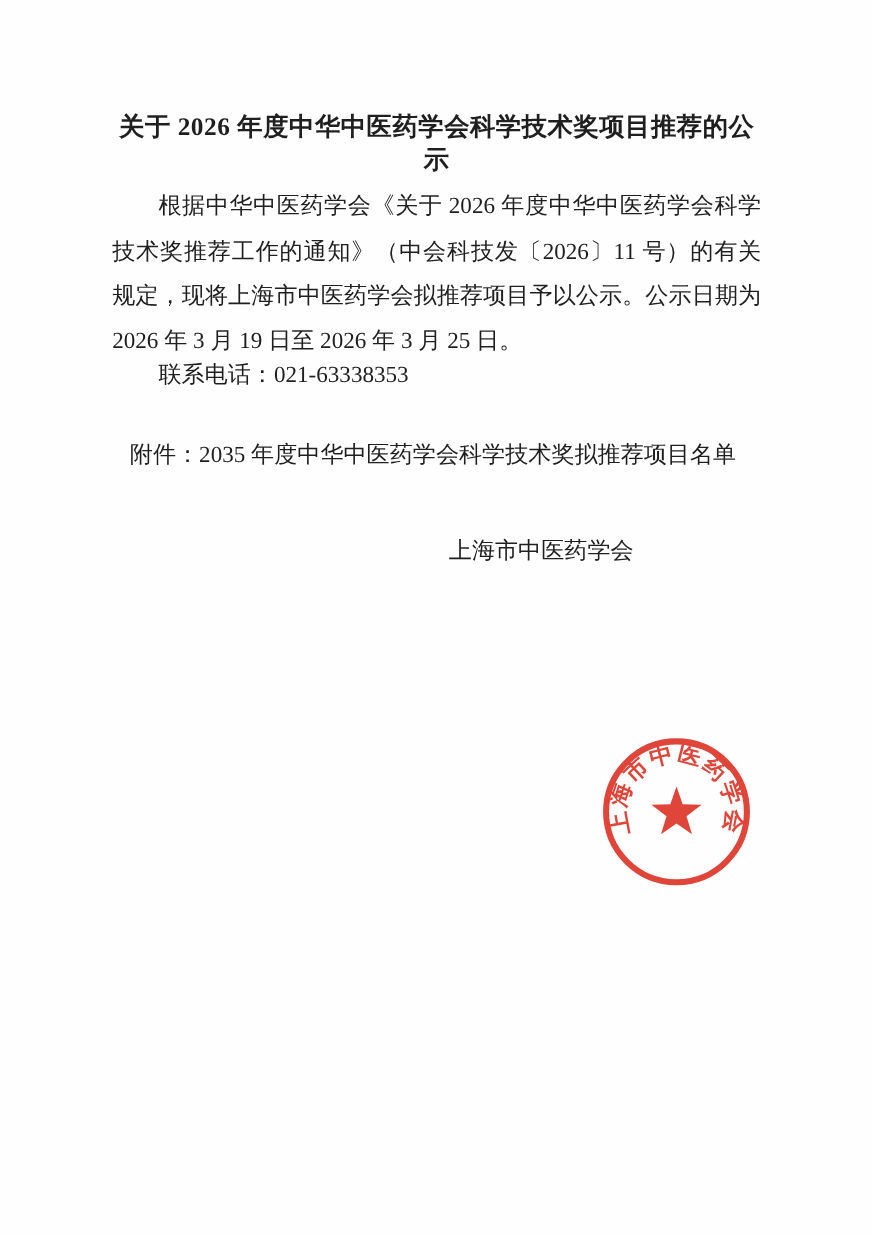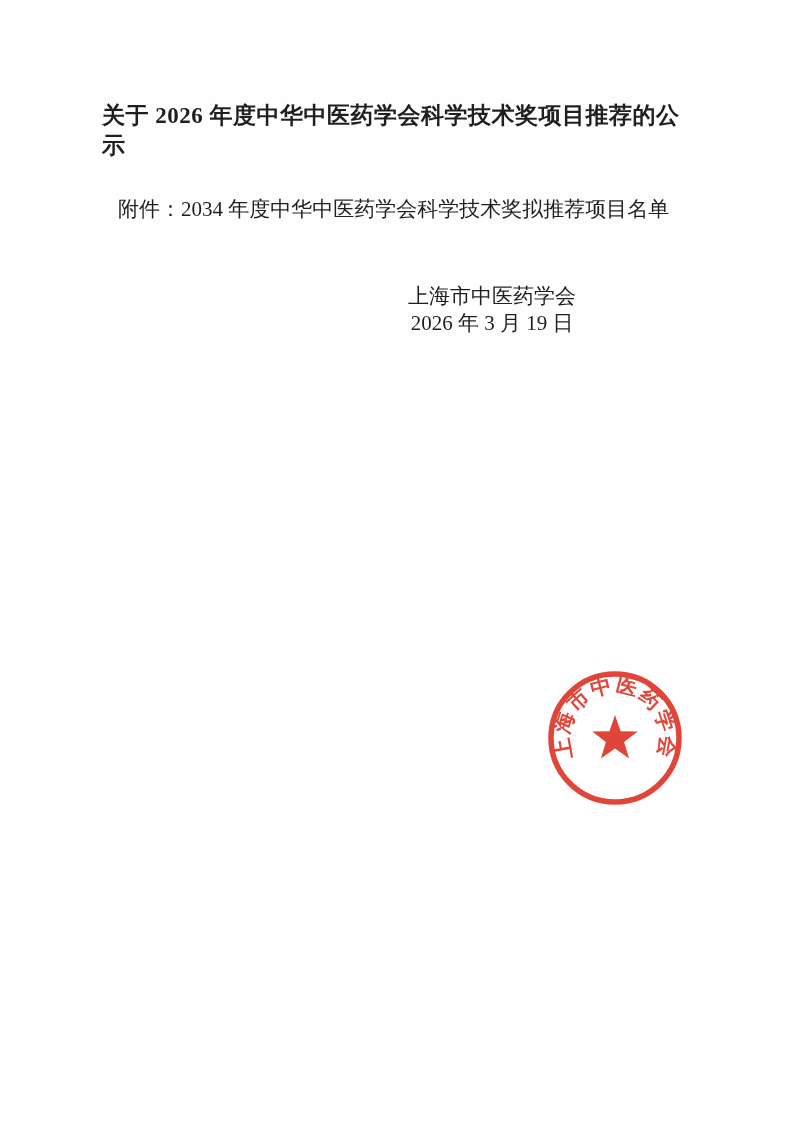--- a/index.html
+++ b/index.html
@@ -18,20 +18,21 @@
     font-size: 21px;
     overflow: hidden;
     box-sizing: border-box;
     padding: 0 102px;
   }
   .title {
     margin: 0;
     padding-top: 101px;
     font-size: 23px;
     font-weight: bold;
+    text-align: center;
     line-height: 30px;
     letter-spacing: 0.5px;
   }
   .salutation {
     margin: 27px 0 0 0;
     line-height: 28px;
   }
   .para {
     margin: 0;
     line-height: 40.5px;
@@ -79,30 +80,31 @@
   }
 </style>
 </head>
 <body>
 
 <div class="page">
 
   <h1 class="title">关于 2026 年度中华中医药学会科学技术奖项目推荐的公示</h1>
 
 
+  <p class="para para-first">根据中华中医药学会《关于 2026 年度中华中医药学会科学技术奖推荐工作的通知》（中会科技发〔2026〕11 号）的有关规定，现将上海市中医药学会拟推荐项目予以公示。公示日期为 2026 年 3 月 19 日至 2026 年 3 月 25 日。</p>
 
 
   <div class="contacts">
+    <p>联系电话：021-63338353</p>
   </div>
 
-  <p class="attachment">附件：2034 年度中华中医药学会科学技术奖拟推荐项目名单</p>
+  <p class="attachment">附件：2035 年度中华中医药学会科学技术奖拟推荐项目名单</p>
 
   <div class="signature">
     <p>上海市中医药学会</p>
-    <p>2026 年 3 月 19 日</p>
   </div>
 
   <svg class="seal" viewBox="0 0 140 140" xmlns="http://www.w3.org/2000/svg">
     <circle cx="70" cy="70" r="64" fill="none" stroke-width="5.5" stroke="#dd2b1e"></circle>
     <polygon points="70,47 75.6,63.2 92.8,63.6 79.1,74.0 84.1,90.4 70,80.6 55.9,90.4 60.9,74.0 47.2,63.6 64.4,63.2" fill="#dd2b1e"></polygon>
     <path id="sealArc" d="M 32.3 96.4 A 46 46 0 1 1 107.7 96.4" fill="none"></path>
     <text text-anchor="middle" fill="#dd2b1e">
       <textPath href="#sealArc" startOffset="50%">上海市中医药学会</textPath>
     </text>
   </svg>

